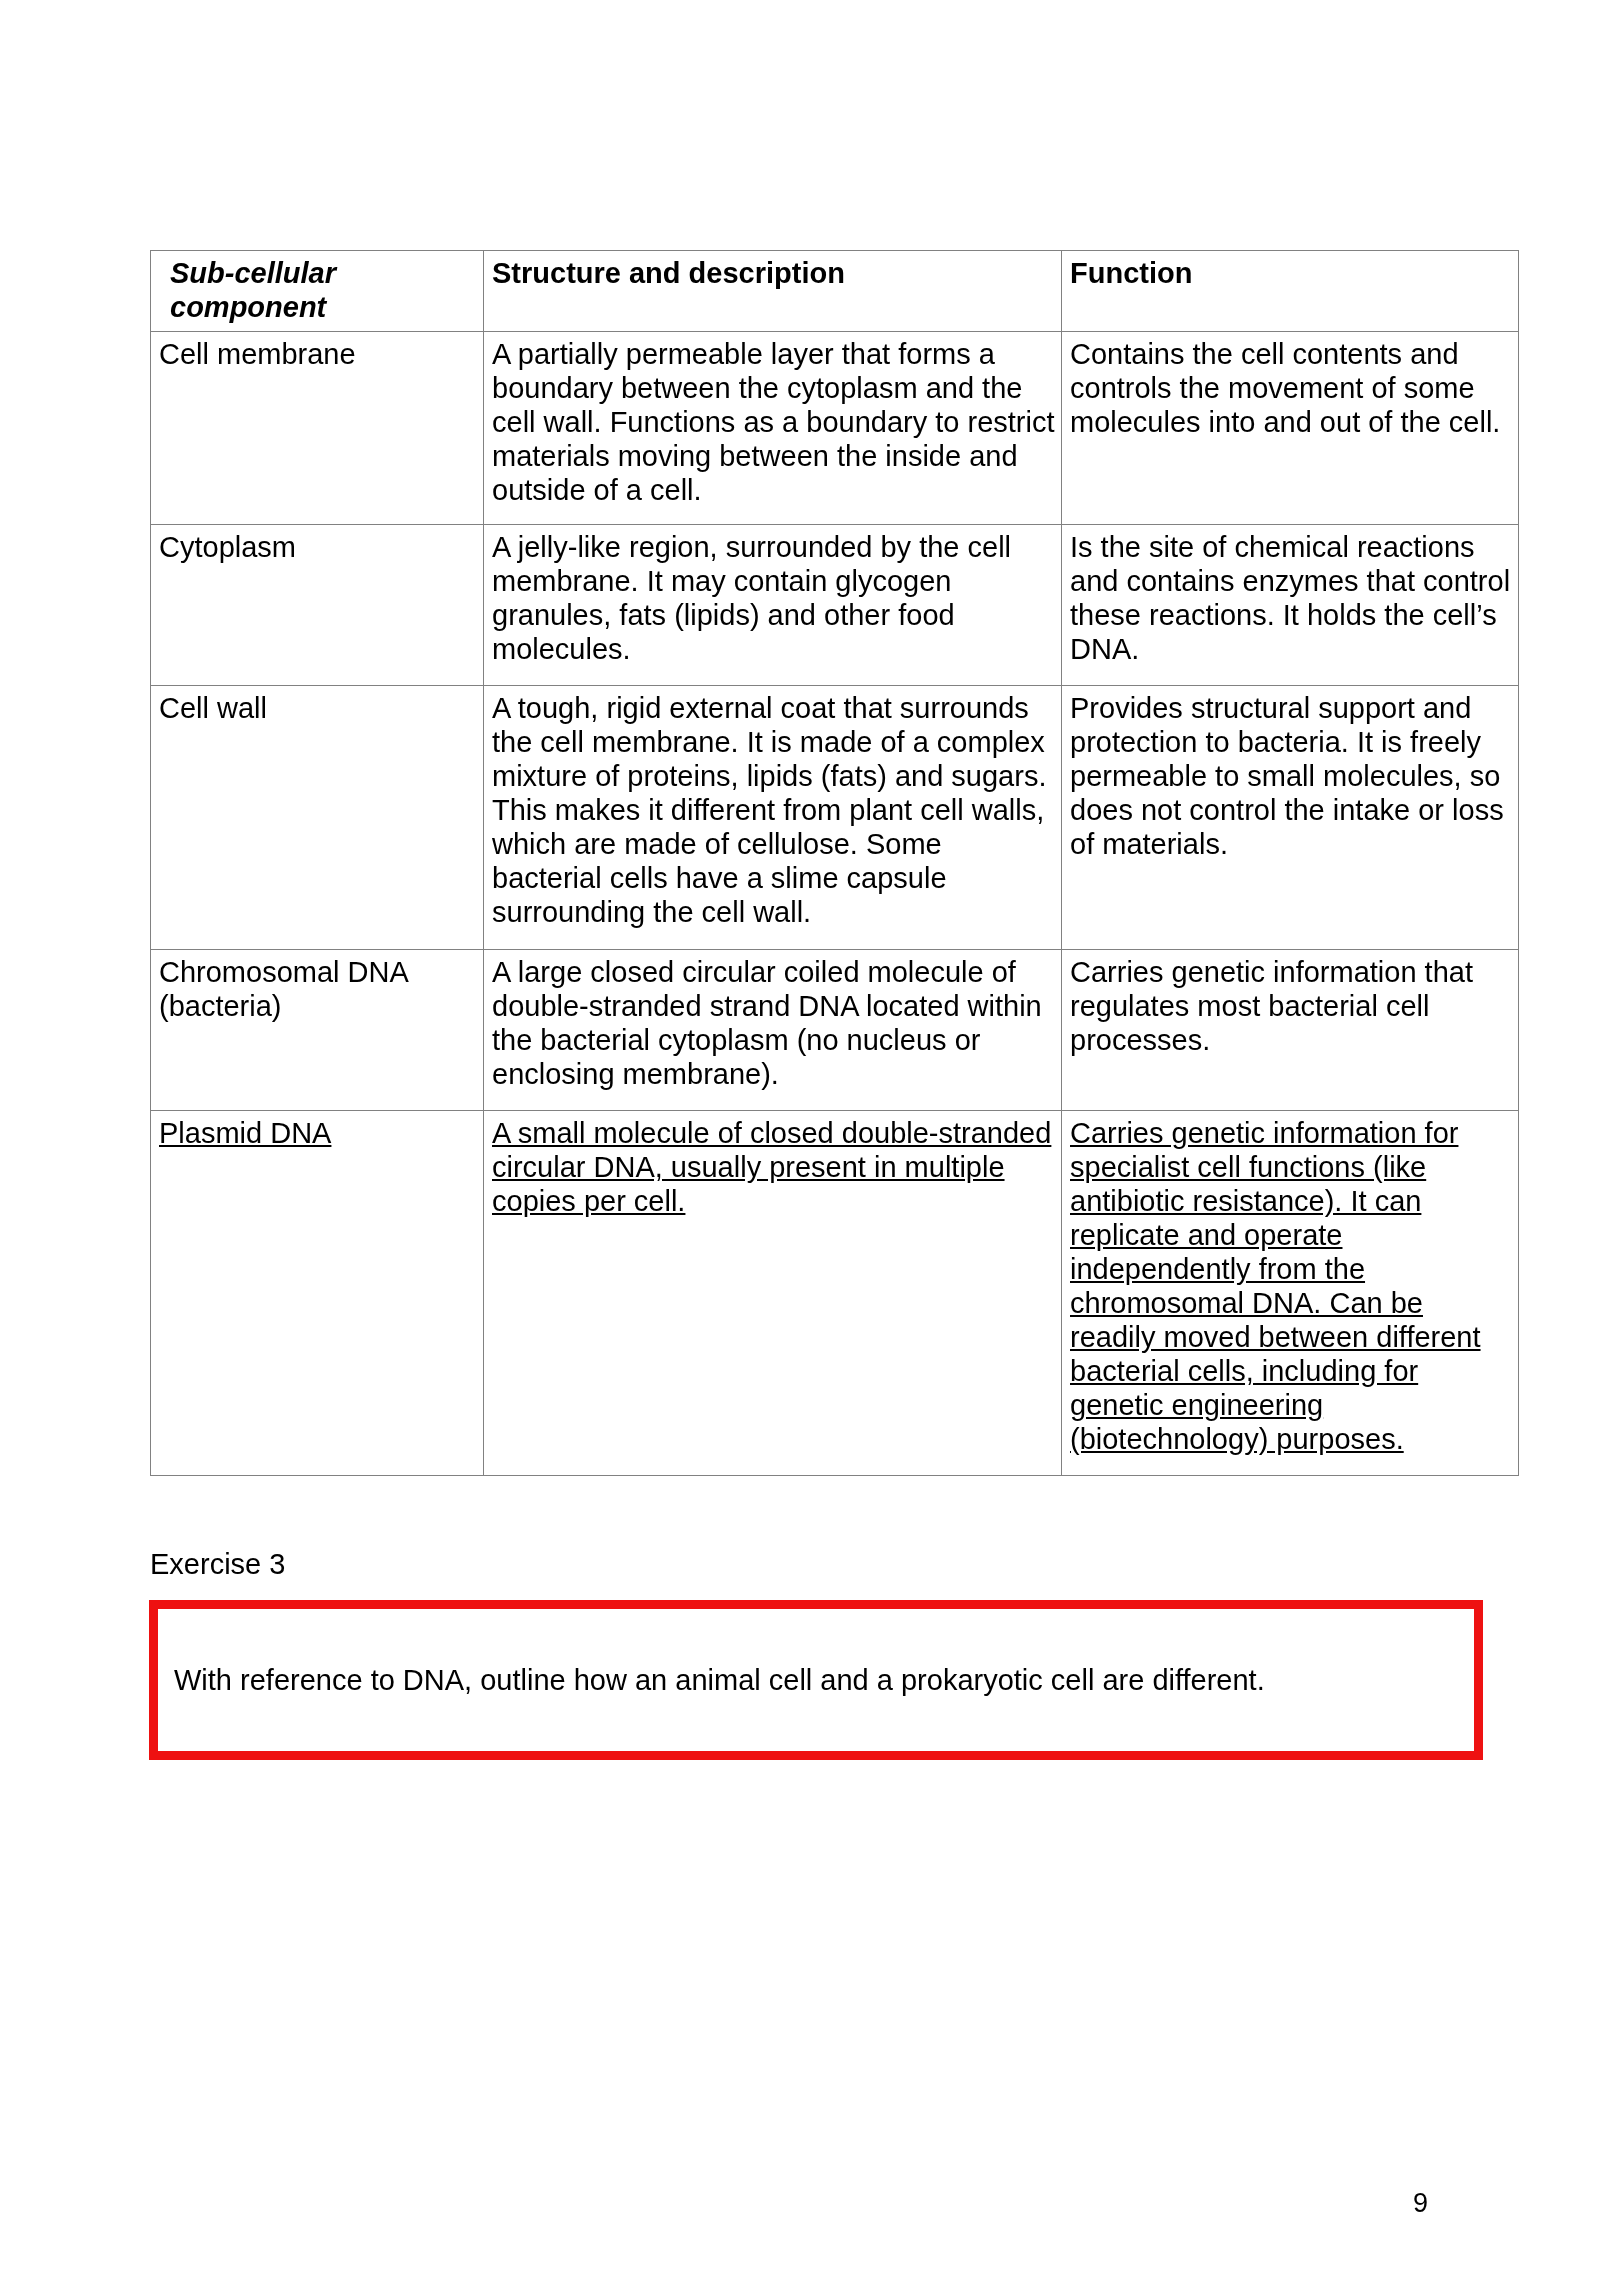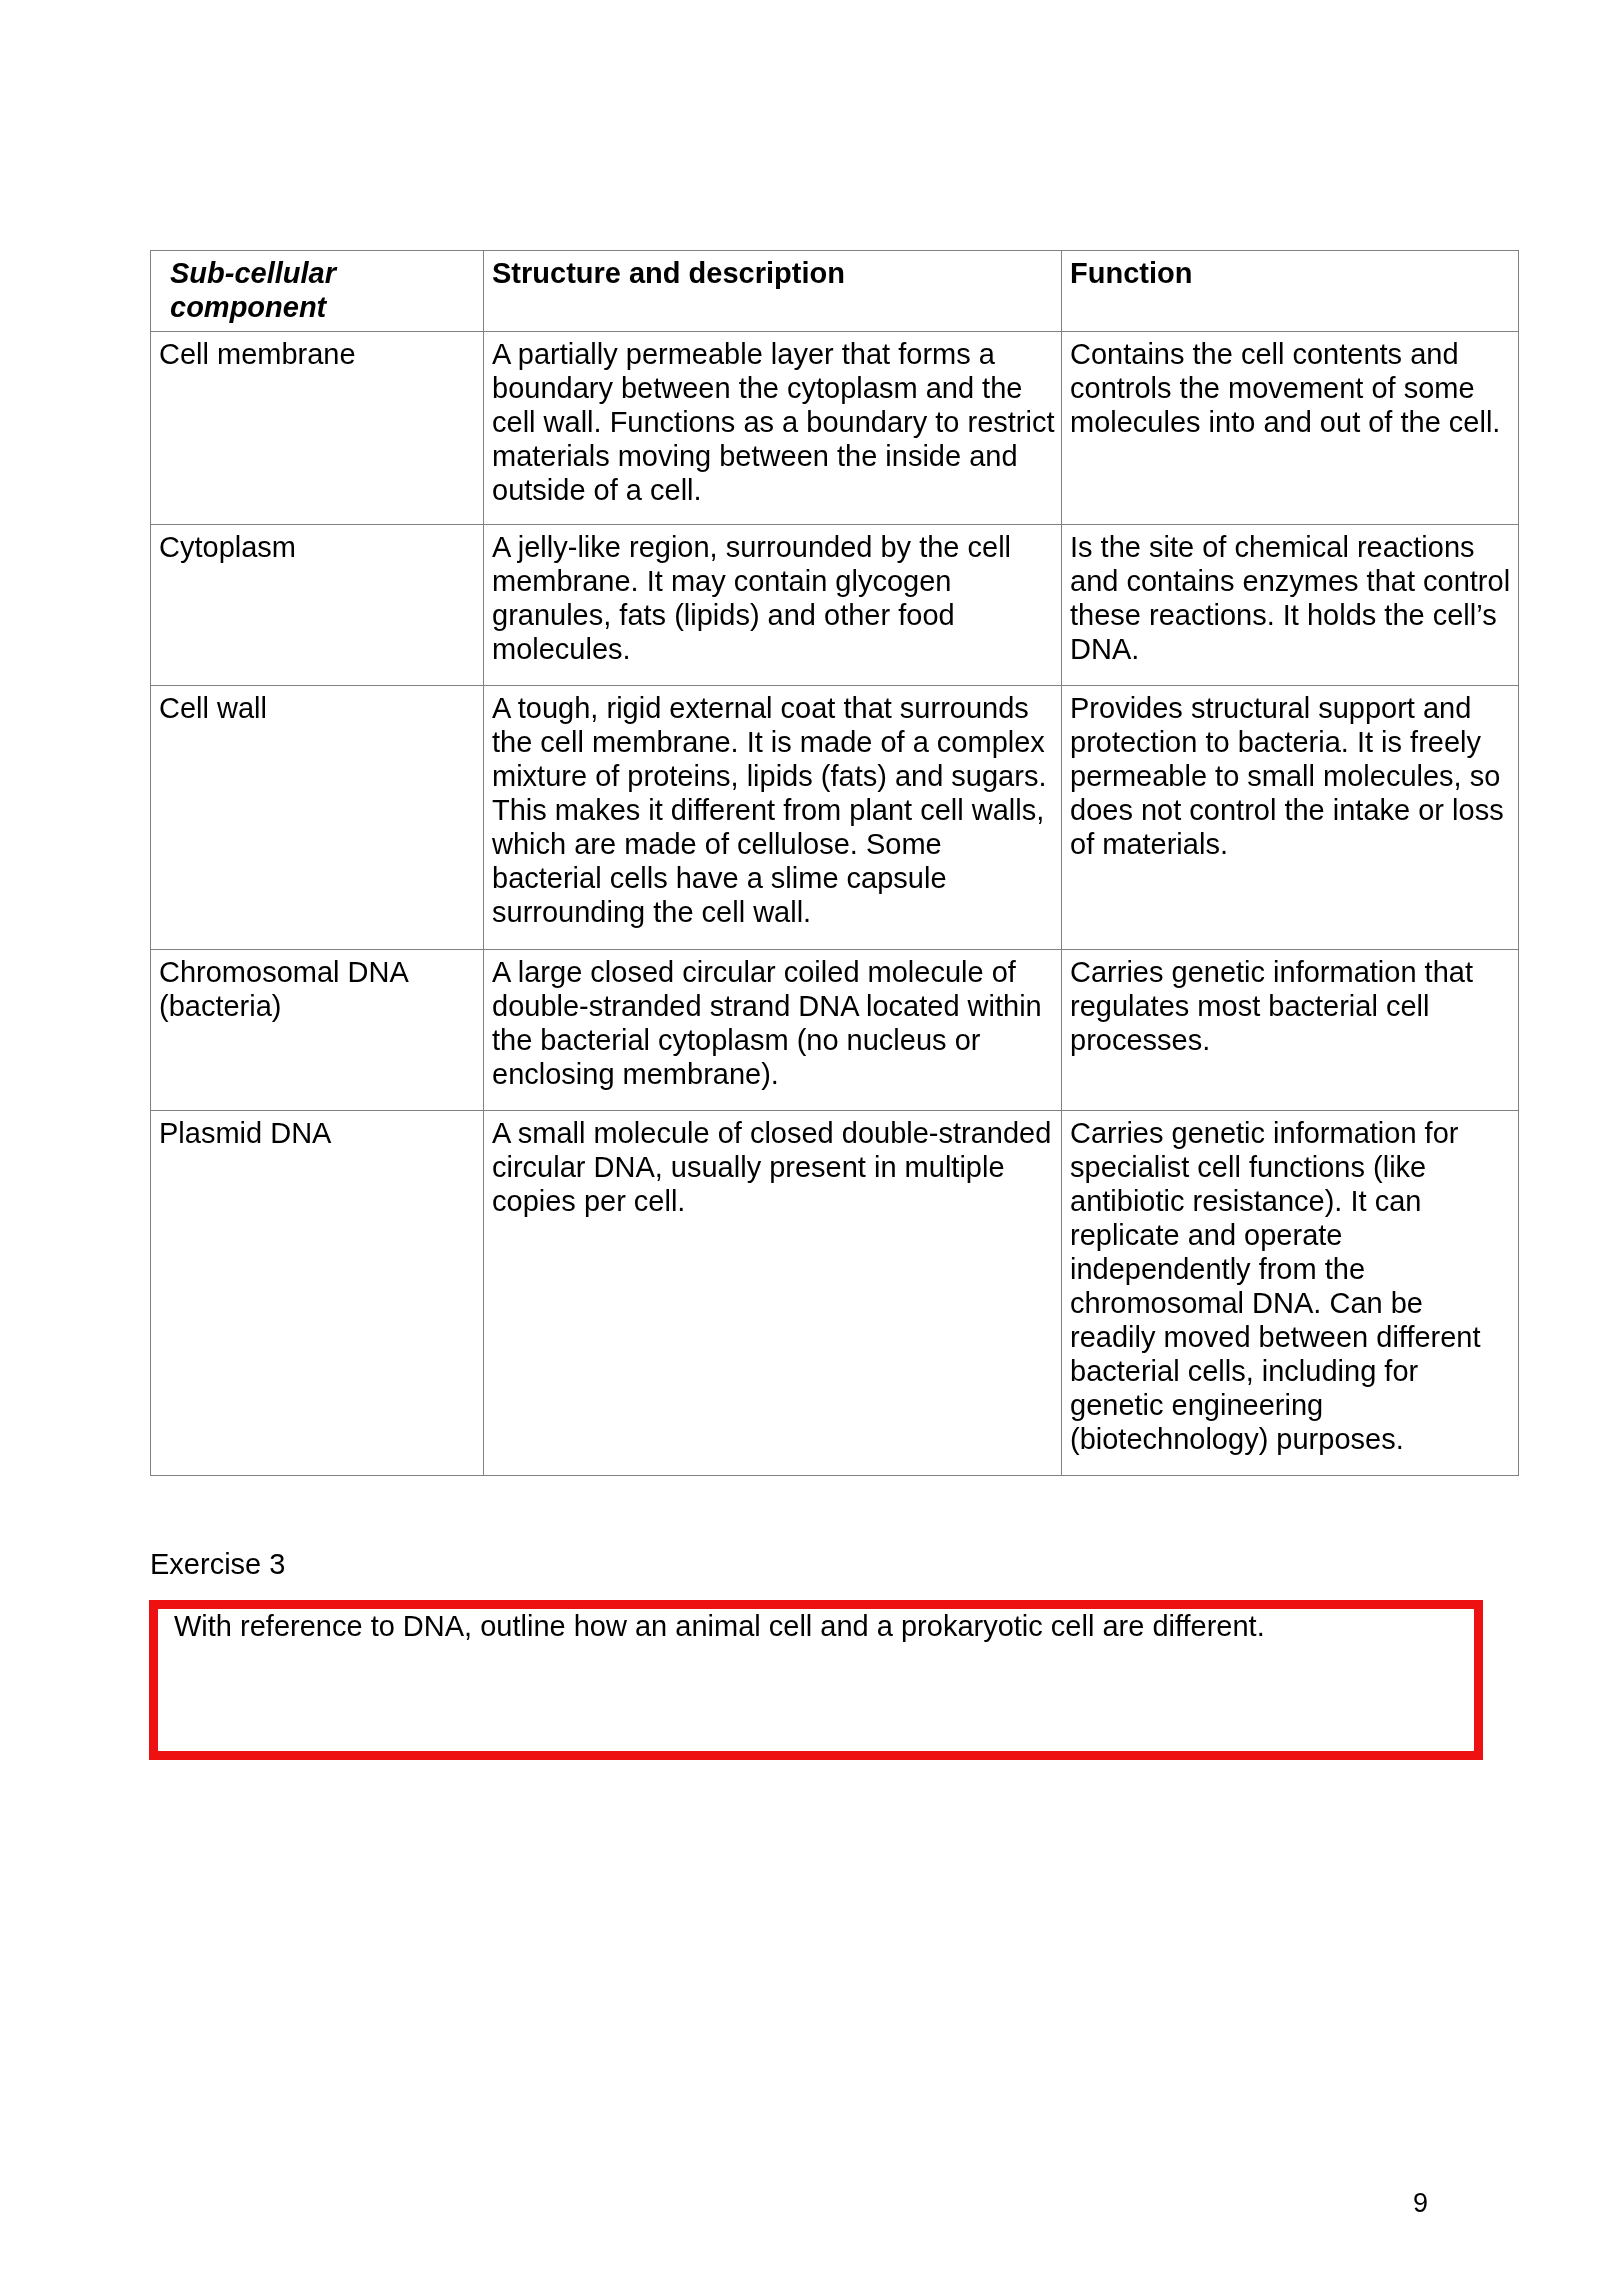--- a/index.html
+++ b/index.html
@@ -45,39 +45,39 @@
     padding: 5.4px 3.6px 0 8px;
     overflow: hidden;
   }
   .cells-table th { font-weight: bold; }
   .cells-table th.th-first { padding-left: 19px; font-style: italic; }
   tr.h-row { height: 81px; }
   tr.r1 { height: 193px; padding-left: 36px; }
   tr.r2 { height: 161px; }
   tr.r3 { height: 264px; }
   tr.r4 { height: 161px; }
-  tr.r5 { height: 365px; }
+  tr.r5 { height: 365px; text-decoration: underline; }
   .exercise-heading {
     position: absolute;
     left: 150px;
     top: 1547px;
     font-size: 29px;
     line-height: 34px;
     font-weight: normal;
   }
   .question-box {
     position: absolute;
     left: 149px;
     top: 1600px;
     width: 1334px;
     height: 160px;
     border: 9.9px solid #ee1111;
     background: #ffffff;
     display: flex;
-    align-items: flex-start;
+    align-items: center;
     padding-left: 16px;
     padding-right: 12.5px;
   }
   .question-box p {
     font-size: 29px;
     line-height: 34px;
   }
   .page-number {
     position: absolute;
     left: 1413px;

